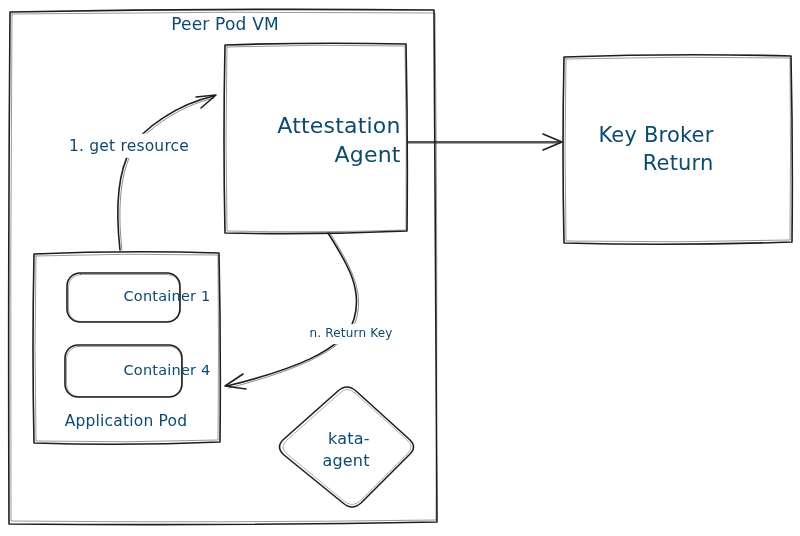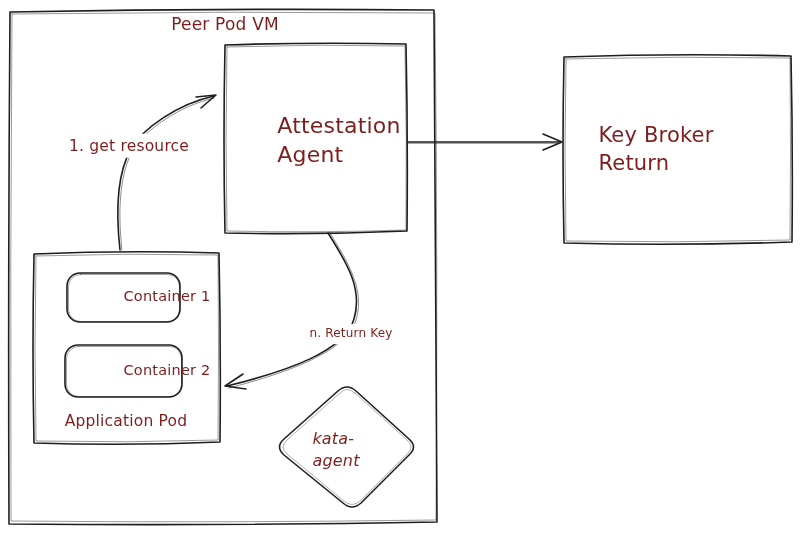--- a/index.html
+++ b/index.html
@@ -18,22 +18,22 @@
   }
   .canvas svg {
     position: absolute;
     left: 0;
     top: 0;
   }
   .lbl {
     position: absolute;
     transform: translate(-50%, -50%);
     white-space: nowrap;
-    text-align: left;
-    color: #7f1d1d;
+    text-align: right;
+    color: #0c4a6e;
     line-height: 1.32;
     letter-spacing: 0.2px;
   }
   .lbl span { display: block; }
   .vm-title      { font-size: 17px; }
   .node-lg       { font-size: 22px; margin-left: 28px; }
   .node-kbs      { font-size: 21px; }
   .node-md       { font-size: 15.5px; }
   .node-sm       { font-size: 14.5px; margin-left: 44px; }
   .node-diamond  { font-size: 16px; line-height: 1.4; }
@@ -112,25 +112,25 @@
     <span>Agent</span>
   </div>
 
   <div class="lbl node-kbs" style="left:656px; top:150px;">
     <span>Key Broker</span>
     <span>Return</span>
   </div>
 
   <div class="lbl node-sm" style="left:123px; top:297px;">Container 1</div>
 
-  <div class="lbl node-sm" style="left:123px; top:371px;">Container 2</div>
+  <div class="lbl node-sm" style="left:123px; top:371px;">Container 4</div>
 
   <div class="lbl node-md" style="left:126px; top:421px;">Application Pod</div>
 
-  <div class="lbl node-diamond" style="left:336px; top:450px;font-style:italic;">
+  <div class="lbl node-diamond" style="left:346px; top:450px;">
     <span>kata-</span>
     <span>agent</span>
   </div>
 
   <div class="lbl edge-lbl" style="left:129px; top:146px;">1. get resource</div>
 
   <div class="lbl edge-lbl edge-lbl-key" style="left:351px; top:334px;">n. Return Key</div>
 
 </div>
 

